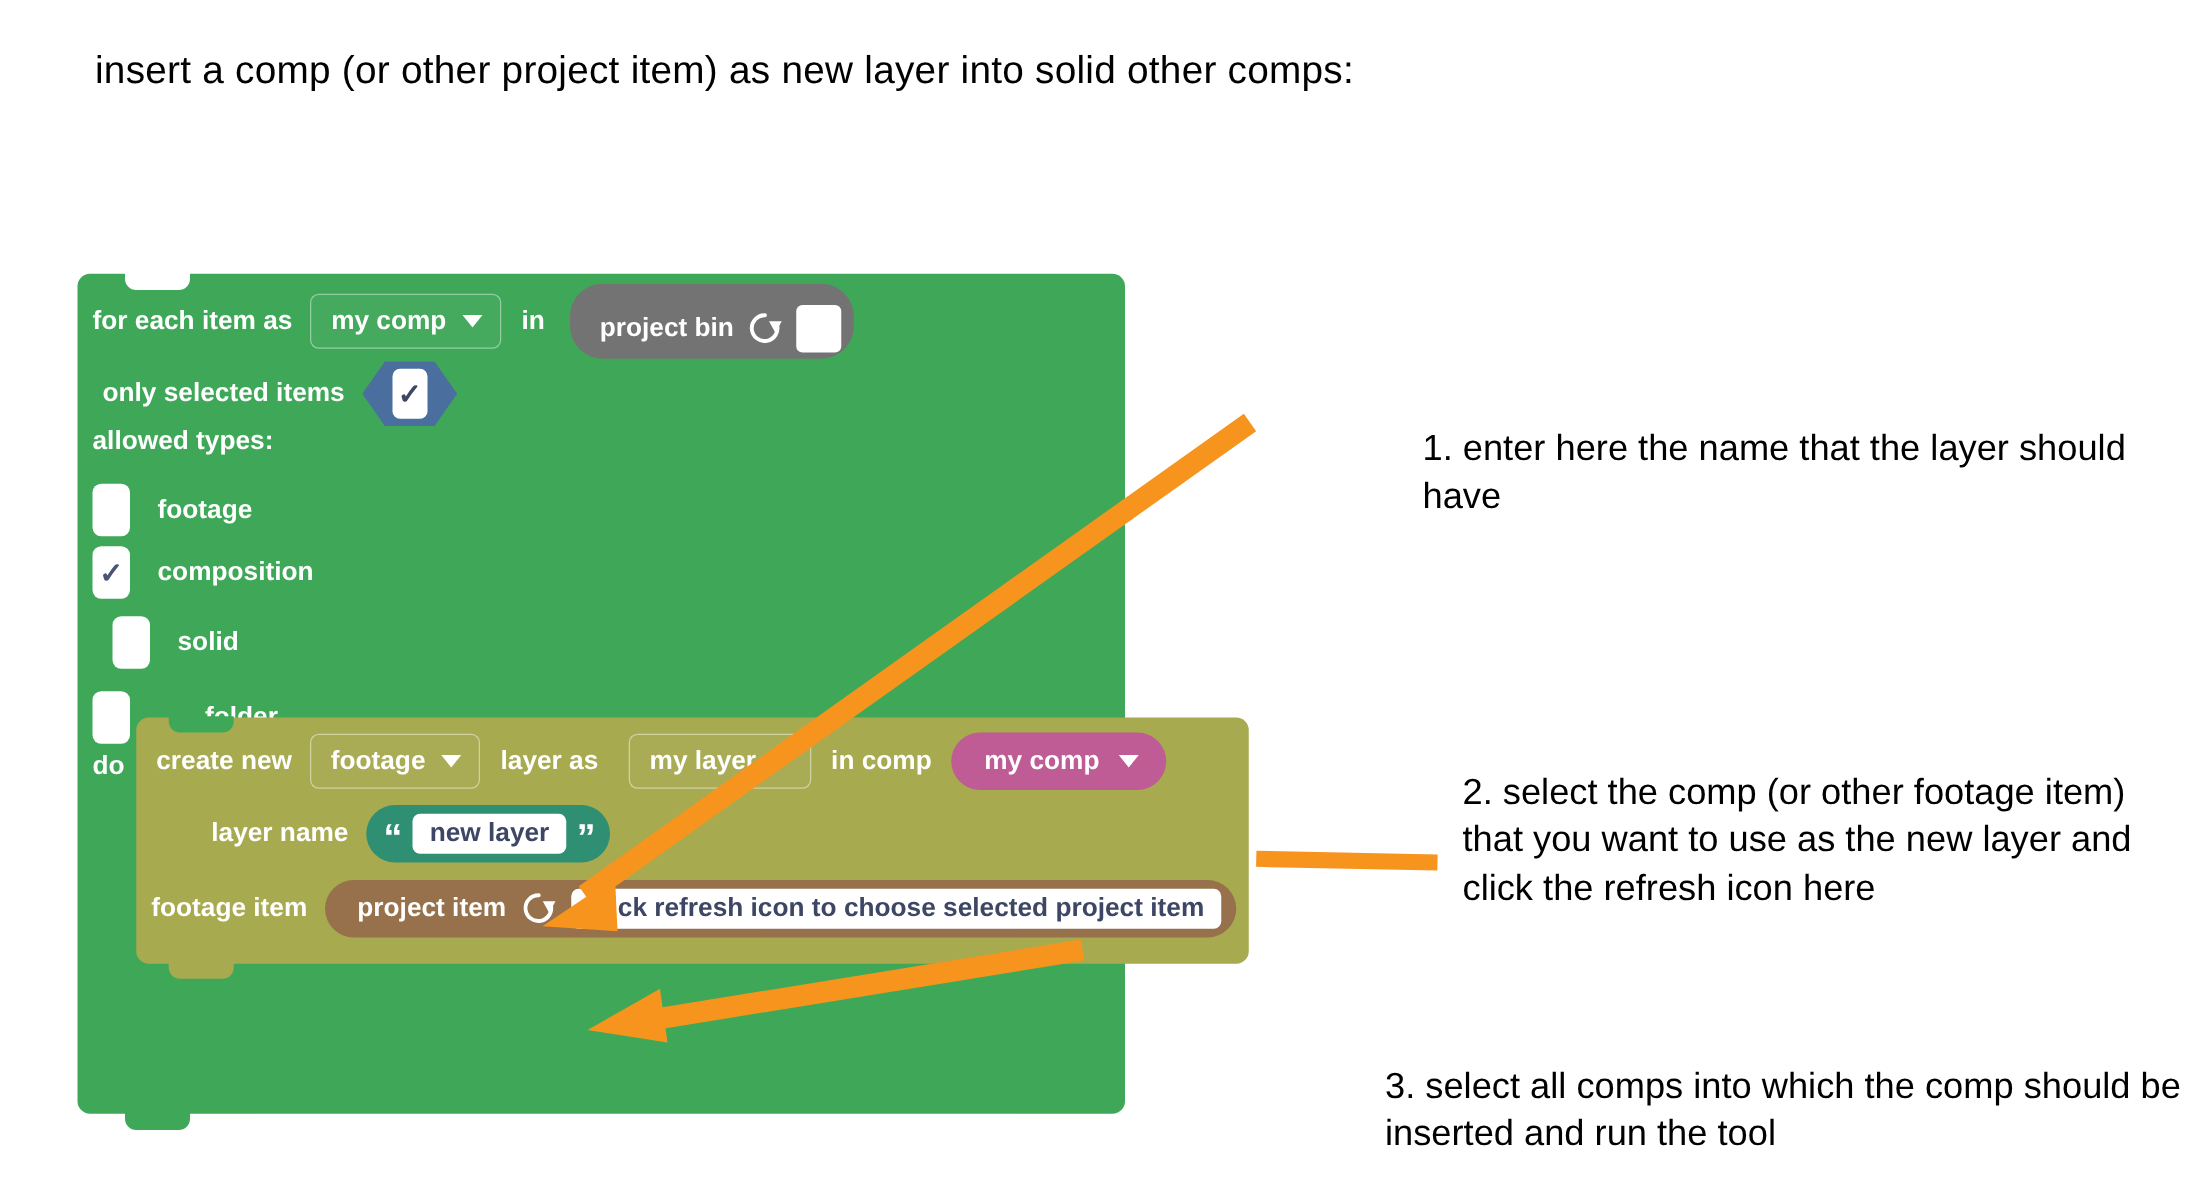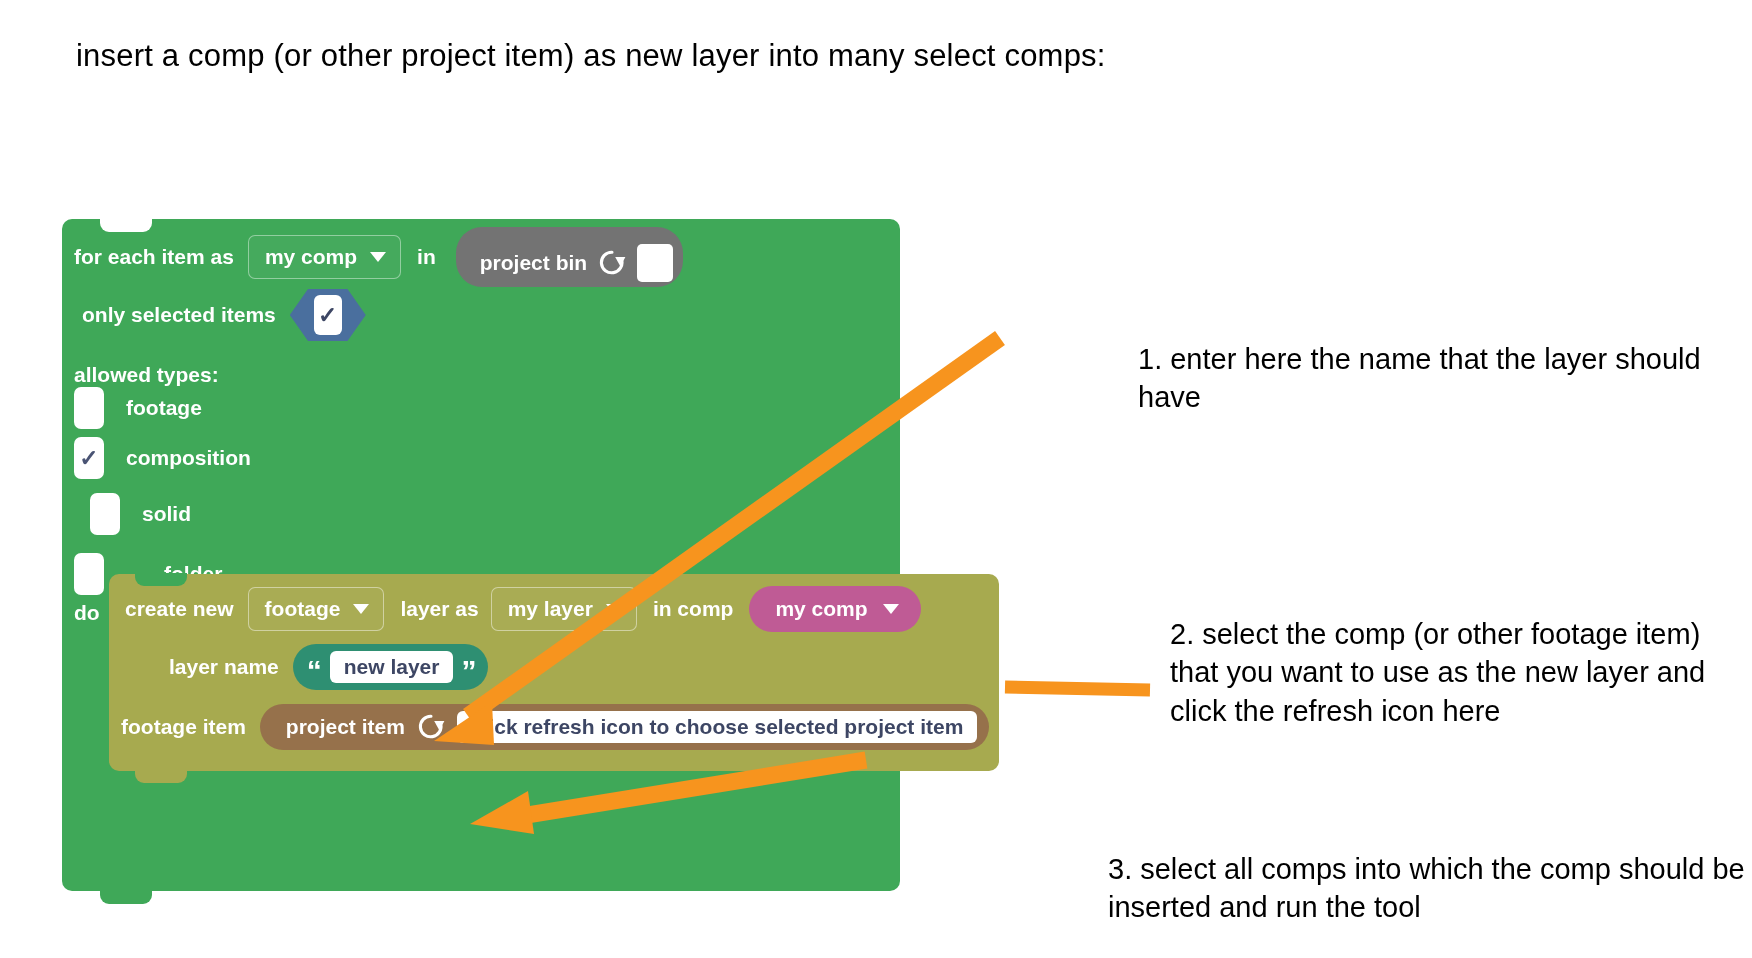--- a/index.html
+++ b/index.html
@@ -275,21 +275,21 @@
   .annot {
     position: absolute;
     color: #000000;
     font-size: 29px;
     line-height: 1.32;
   }
 </style>
 </head>
 <body>
 
-<div class="page-heading">insert a comp (or other project item) as new layer into many select comps:</div>
+<div class="page-heading">insert a comp (or other project item) as new layer into solid other comps:</div>
 
 <div class="block-green">
   <div class="notch-top"></div>
   <div class="tab-bottom"></div>
 
   <div class="row" style="left:12px; top:8px;">
     <span class="lbl">for each item as</span>
     <span class="dd" style="margin-left:14px;">
       <span>my comp</span>
       <span class="caret"></span>
@@ -308,21 +308,21 @@
   </div>
 
   <div class="row" style="left:20px; top:70px;">
     <span class="lbl">only selected items</span>
     <span class="hex-wrap" style="margin-left:14px;">
       <span class="hex"></span>
       <span class="hex-check">✓</span>
     </span>
   </div>
 
-  <div class="row" style="left:12px; top:144px;justify-content:center;">
+  <div class="row" style="left:12px; top:122px;justify-content:center;">
     <span class="lbl">allowed types:</span>
   </div>
 
   <div class="row" style="left:12px; top:168px;">
     <span class="cbox"></span>
     <span class="lbl" style="margin-left:22px;">footage</span>
   </div>
   <div class="row" style="left:12px; top:218px;">
     <span class="cbox">✓</span>
     <span class="lbl" style="margin-left:22px;">composition</span>
@@ -344,21 +344,21 @@
     <div class="notch-olive"></div>
     <div class="tab-olive"></div>
 
     <div class="row" style="left:16px; top:12px;">
       <span class="lbl">create new</span>
       <span class="dd olive" style="margin-left:14px;">
         <span>footage</span>
         <span class="caret"></span>
       </span>
       <span class="lbl" style="margin-left:16px;">layer as</span>
-      <span class="dd olive" style="margin-left:12px;">
+      <span class="dd olive" style="margin-left:24px;">
         <span>my layer</span>
         <span class="caret"></span>
       </span>
       <span class="lbl" style="margin-left:16px;">in comp</span>
       <span class="pink-pill" style="margin-left:16px;">
         <span>my comp</span>
         <span class="caret"></span>
       </span>
     </div>
 

